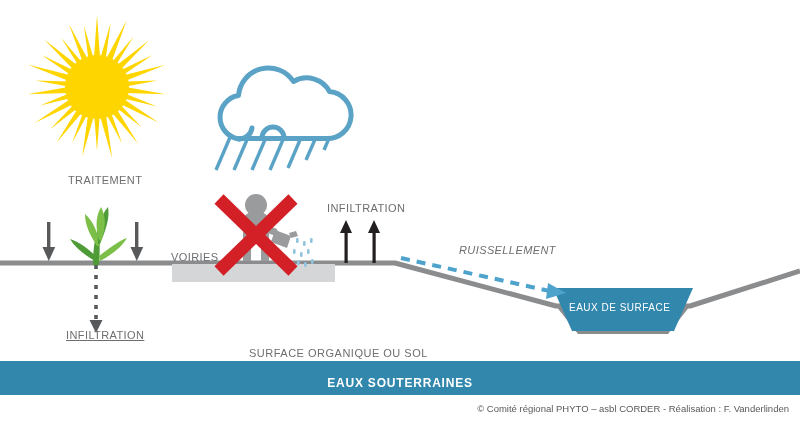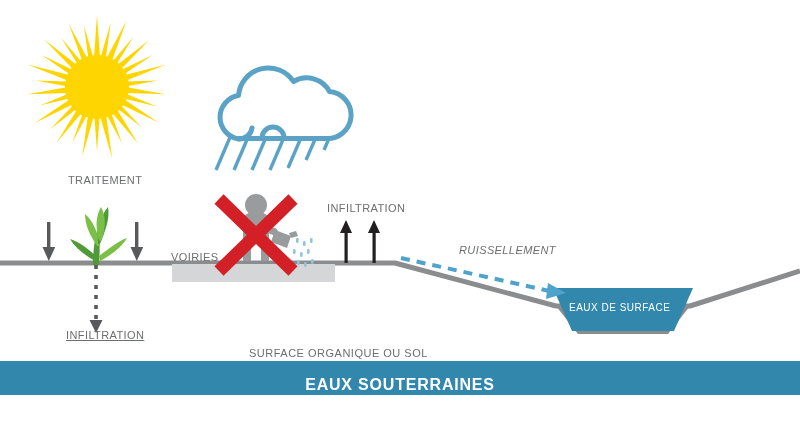--- a/index.html
+++ b/index.html
@@ -50,21 +50,21 @@
     font-weight: normal;
     font-size: 10px;
     letter-spacing: 0.5px;
   }
   .lbl-eaux-sout {
     left: 0; top: 377px;
     width: 800px;
     text-align: center;
     color: #ffffff;
     font-weight: bold;
-    font-size: 16px;
+    font-size: 12px;
     letter-spacing: 0.8px;
   }
   .credit {
     position: absolute;
     left: 0; top: 403px;
     width: 789px;
     text-align: right;
     color: #58595b;
     font-size: 9.5px;
     font-family: "Liberation Sans", sans-serif;
@@ -277,14 +277,15 @@
 
   <div class="lbl lbl-traitement">TRAITEMENT</div>
   <div class="lbl lbl-infiltration">INFILTRATION</div>
   <div class="lbl lbl-voiries">VOIRIES</div>
   <div class="lbl lbl-evaporation">INFILTRATION</div>
   <div class="lbl lbl-sol">SURFACE ORGANIQUE OU SOL</div>
   <div class="lbl lbl-ruissellement">RUISSELLEMENT</div>
   <div class="lbl lbl-eaux-surface">EAUX DE SURFACE</div>
   <div class="lbl lbl-eaux-sout">EAUX SOUTERRAINES</div>
 
+  <div class="credit">© Comité régional PHYTO – asbl CORDER - Réalisation : F. Vanderlinden</div>
 
 </div>
 
 </body></html>

